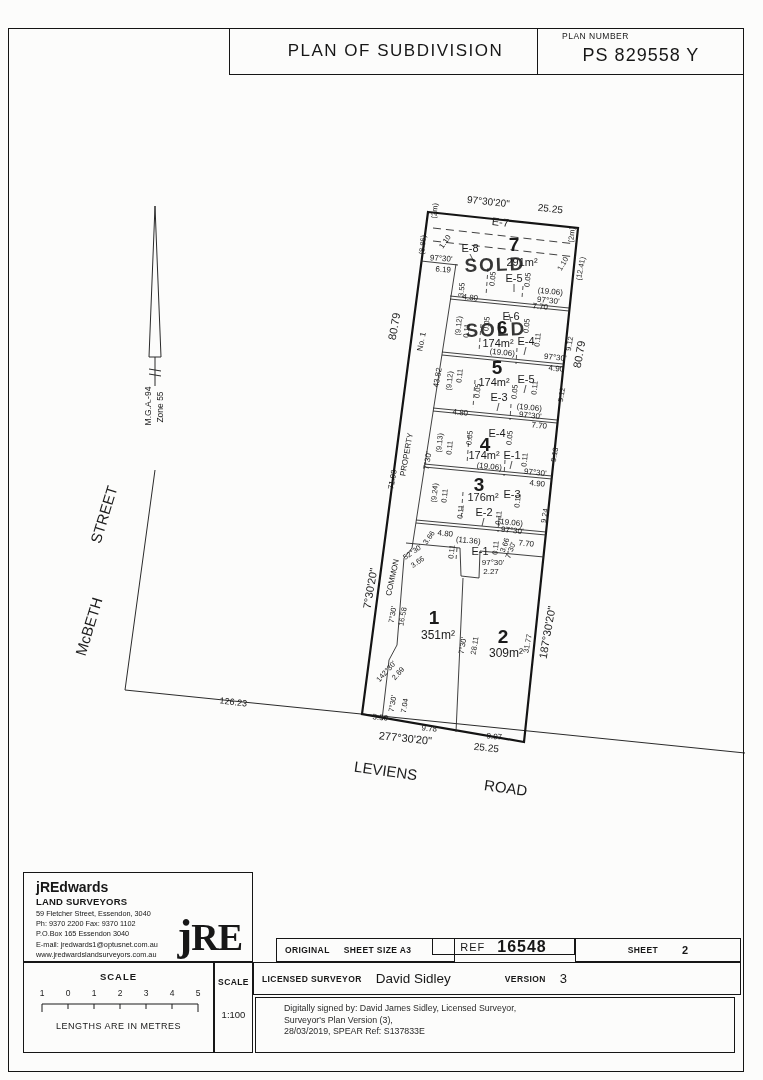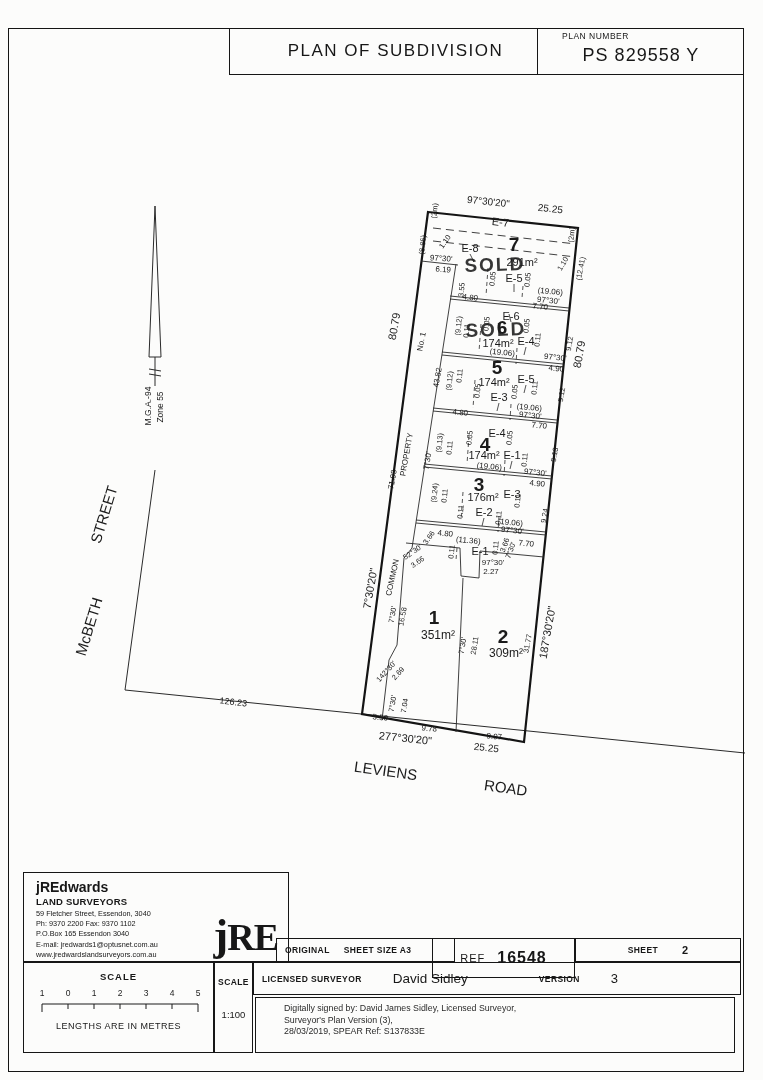--- a/index.html
+++ b/index.html
@@ -9,41 +9,41 @@
   .box{position:absolute;box-sizing:border-box;border:1.3px solid #161616;background:transparent;}
   #plan-svg{position:absolute;left:0;top:0;width:763px;height:1080px;}
   #plan-svg text{font-family:"Liberation Sans", sans-serif;fill:#1b1b1b;}
   .sheet-border{left:8px;top:28px;width:736px;height:1044px;border:1.6px solid #141414;}
   .title-box{left:205px;top:28px;width:332px;height:47px;border-left:1.3px solid #161616;border-bottom:1.3px solid #161616;
              display:flex;align-items:center;justify-content:center;margin-left:24px;}
   .title-box span{font-size:17px;letter-spacing:1.5px;}
   .plannum-box{left:537px;top:28px;width:207px;height:47px;border-left:1.3px solid #161616;border-bottom:1.3px solid #161616;padding:3px 24px;}
   .pn-label{font-size:8.5px;letter-spacing:.5px;}
   .pn-value{font-size:18px;letter-spacing:1px;text-align:center;margin-top:4px;}
-  .jre-box{left:23px;top:872px;width:266px;height:90px;padding:6px 0 0 12px;}
+  .jre-box{left:23px;top:872px;width:230px;height:90px;padding:6px 0 0 12px;}
   .jre-name{font-size:14px;font-weight:bold;}
   .jre-sub{font-size:9.5px;font-weight:bold;margin:1px 0 2px 0;letter-spacing:.2px;}
   .jre-line{font-size:7.3px;line-height:1.4;}
   .jre-logo{position:absolute;right:10px;bottom:8px;font-family:"Liberation Serif",serif;
             font-weight:bold;font-size:38px;letter-spacing:-1px;line-height:.8;}
   .jre-logo .j{font-size:44px;}
   .scalebar-box{left:23px;top:962px;width:191px;height:91px;text-align:center;padding-top:8px;}
   .sb-title{font-size:9.5px;font-weight:bold;letter-spacing:1px;}
   .sb-caption{font-size:9px;letter-spacing:.5px;margin-top:1px;}
   .ratio-box{left:214px;top:962px;width:39px;height:91px;text-align:center;padding-top:14px;}
   .ratio-box .r1{font-size:8.5px;font-weight:bold;letter-spacing:.4px;}
   .ratio-box .r2{font-size:9.5px;margin-top:22px;}
   .orig-box{left:253px;top:938px;width:179px;height:24px;display:flex;align-items:center;padding-left:8px;gap:14px;margin-left:23px;}
   .lbl-sm{font-size:8.5px;font-weight:bold;letter-spacing:.4px;}
-  .ref-box{left:432px;top:938px;width:143px;height:40px;display:flex;align-items:center;justify-content:center;gap:12px;}
+  .ref-box{left:432px;top:938px;width:143px;height:17px;display:flex;align-items:center;justify-content:center;gap:12px;}
   .ref-box .ref-l{font-size:11px;letter-spacing:1px;}
   .ref-box .ref-v{font-size:16px;font-weight:bold;letter-spacing:1px;}
   .sheetno-box{left:575px;top:938px;width:166px;height:24px;display:flex;align-items:center;justify-content:center;gap:24px;}
   .sheetno-box .sv{font-size:11px;font-weight:bold;}
-  .surv-row{left:253px;top:962px;width:488px;height:33px;display:flex;align-items:center;padding-left:8px;gap:31px;}
+  .surv-row{left:253px;top:962px;width:488px;height:33px;display:flex;align-items:center;padding-left:8px;gap:14px;}
   .surv-name{font-size:13.5px;}
   .surv-ver{margin-left:40px;}
   .ver-v{font-size:13px;}
   .sig-box{left:255px;top:997px;width:480px;height:56px;border:1.5px solid #161616;display:flex;padding:5px 0 0 28px;gap:84px;}
   .sig-col{font-size:8.8px;line-height:1.32;color:#2a2a2a;}
 </style>
 </head>
 <body>
 
 <svg id="plan-svg" viewBox="0 0 763 1080" xmlns="http://www.w3.org/2000/svg">

